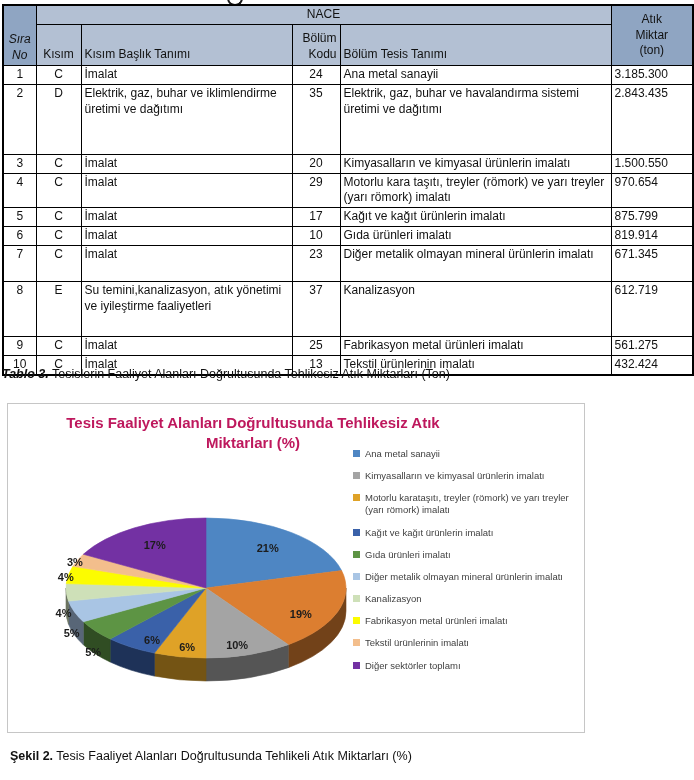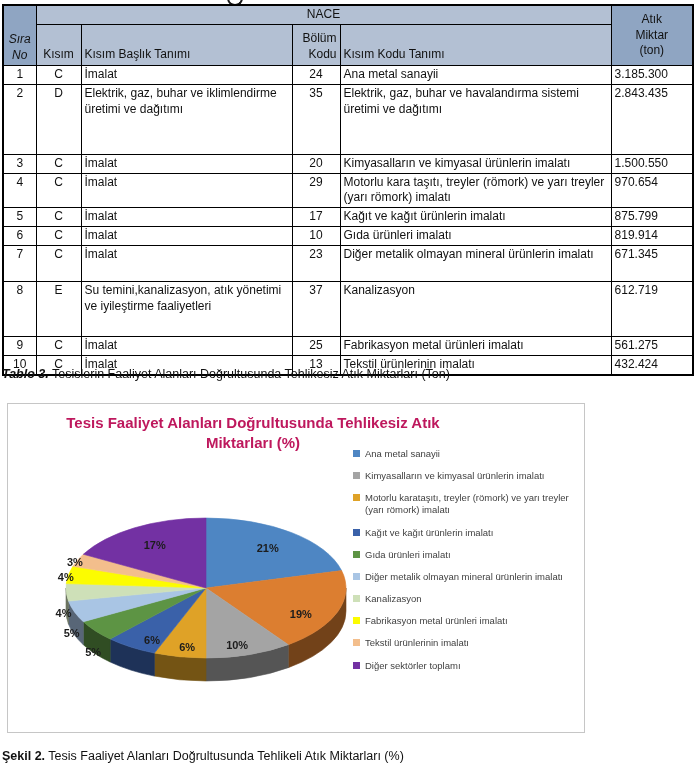--- a/index.html
+++ b/index.html
@@ -39,21 +39,21 @@
   tbody tr:nth-child(4){height:34px;}
   tbody tr:nth-child(5){height:18px;}
   tbody tr:nth-child(6){height:19px;}
   tbody tr:nth-child(7){height:36px;}
   tbody tr:nth-child(8){height:55px;}
   tbody tr:nth-child(9){height:18px;}
   tbody tr:nth-child(10){height:18px;}
 
   .tablo-caption{position:absolute;top:367px;left:2px;font-size:12.5px;}
   .tablo-caption .cap-bold{font-weight:bold;font-style:italic;}
-  .sekil-caption{position:absolute;top:749px;left:2px;font-size:12.5px;}
+  .sekil-caption{position:absolute;top:749px;left:10px;font-size:12.5px;}
   .sekil-caption .cap-bold{font-weight:bold;}
 
   
   .chart-box{
     position:absolute;left:7px;top:403px;width:576px;height:328px;
     background:#fff;border:1px solid var(--chart-border);
   }
   .chart-title{
     position:absolute;left:35px;top:9px;width:420px;
     text-align:center;font-weight:bold;font-size:15px;color:#be185d;line-height:1.35;
@@ -90,21 +90,21 @@
         <th colspan="4" class="hdr light nace">NACE</th>
         <th rowspan="2" class="hdr dark atik">Atık
 Miktar
 (ton)</th>
       </tr>
       <tr class="subhdr">
         <th class="hdr light sub-center">Kısım</th>
         <th class="hdr light sub-left">Kısım Başlık Tanımı</th>
         <th class="hdr light sub-right">Bölüm
 Kodu</th>
-        <th class="hdr light sub-left">Kısım Kodu Tanımı</th>
+        <th class="hdr light sub-left">Bölüm Tesis Tanımı</th>
       </tr>
     </thead>
     <tbody>
     <tr>
       <td class="c-no">1</td>
       <td class="c-kisim">C</td>
       <td class="c-left">İmalat</td>
       <td class="c-kod">24</td>
       <td class="c-left">Ana metal sanayii</td>
       <td class="c-miktar">3.185.300</td>

